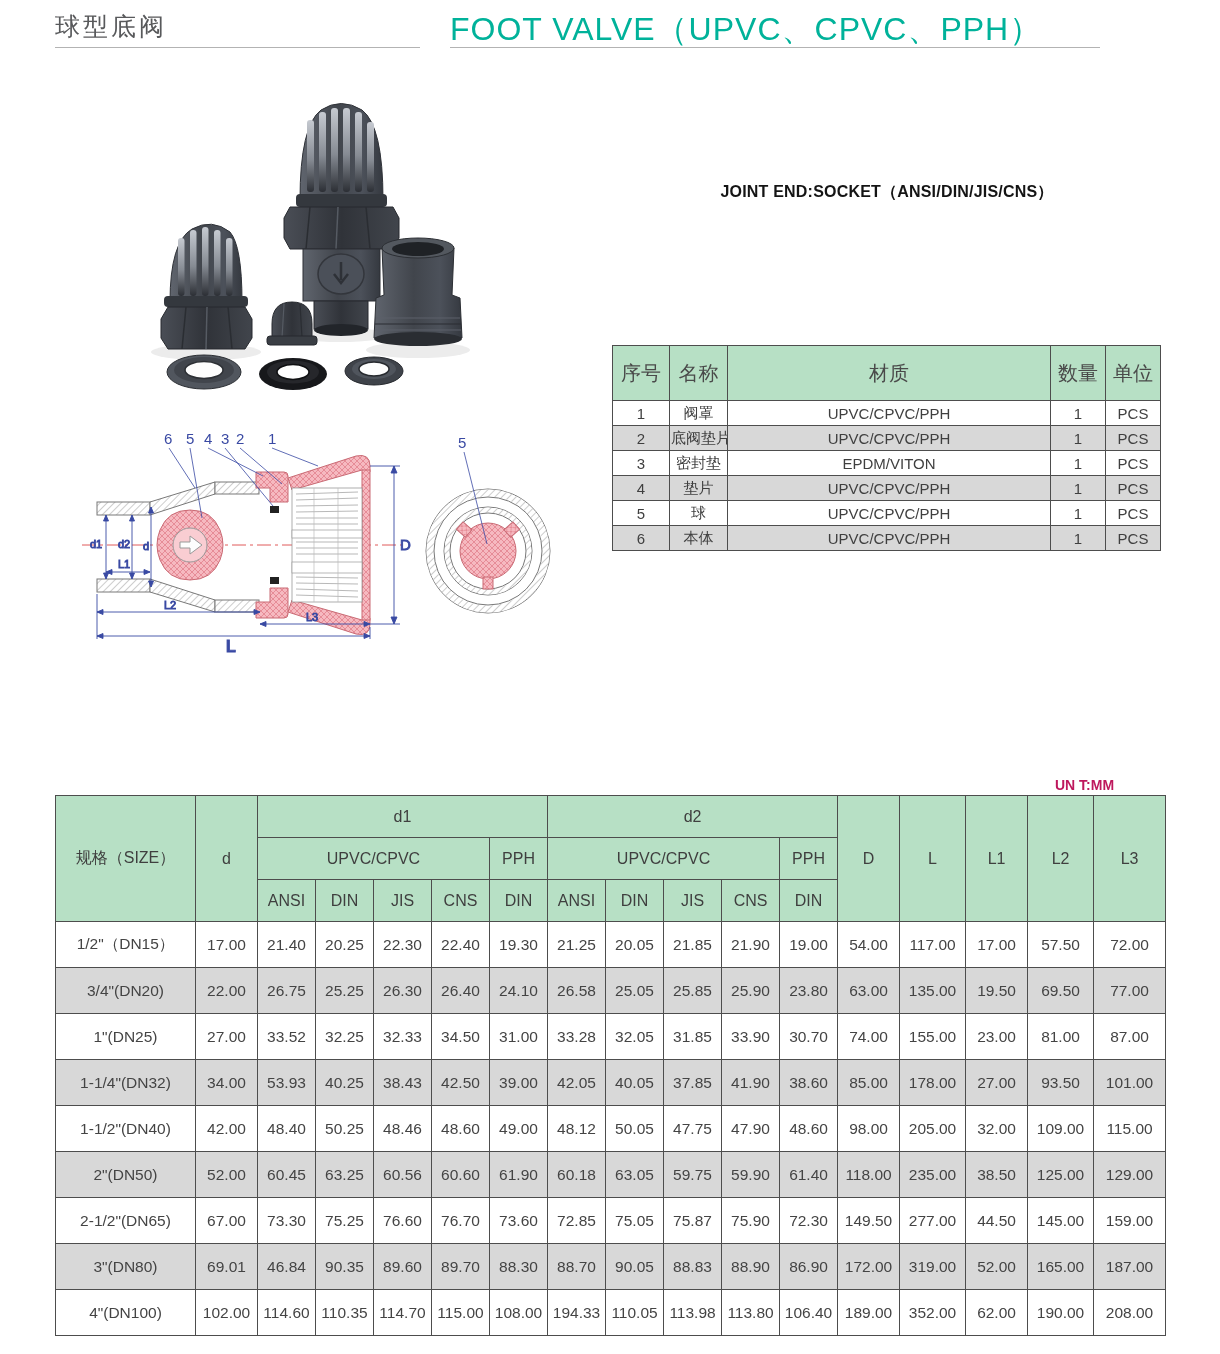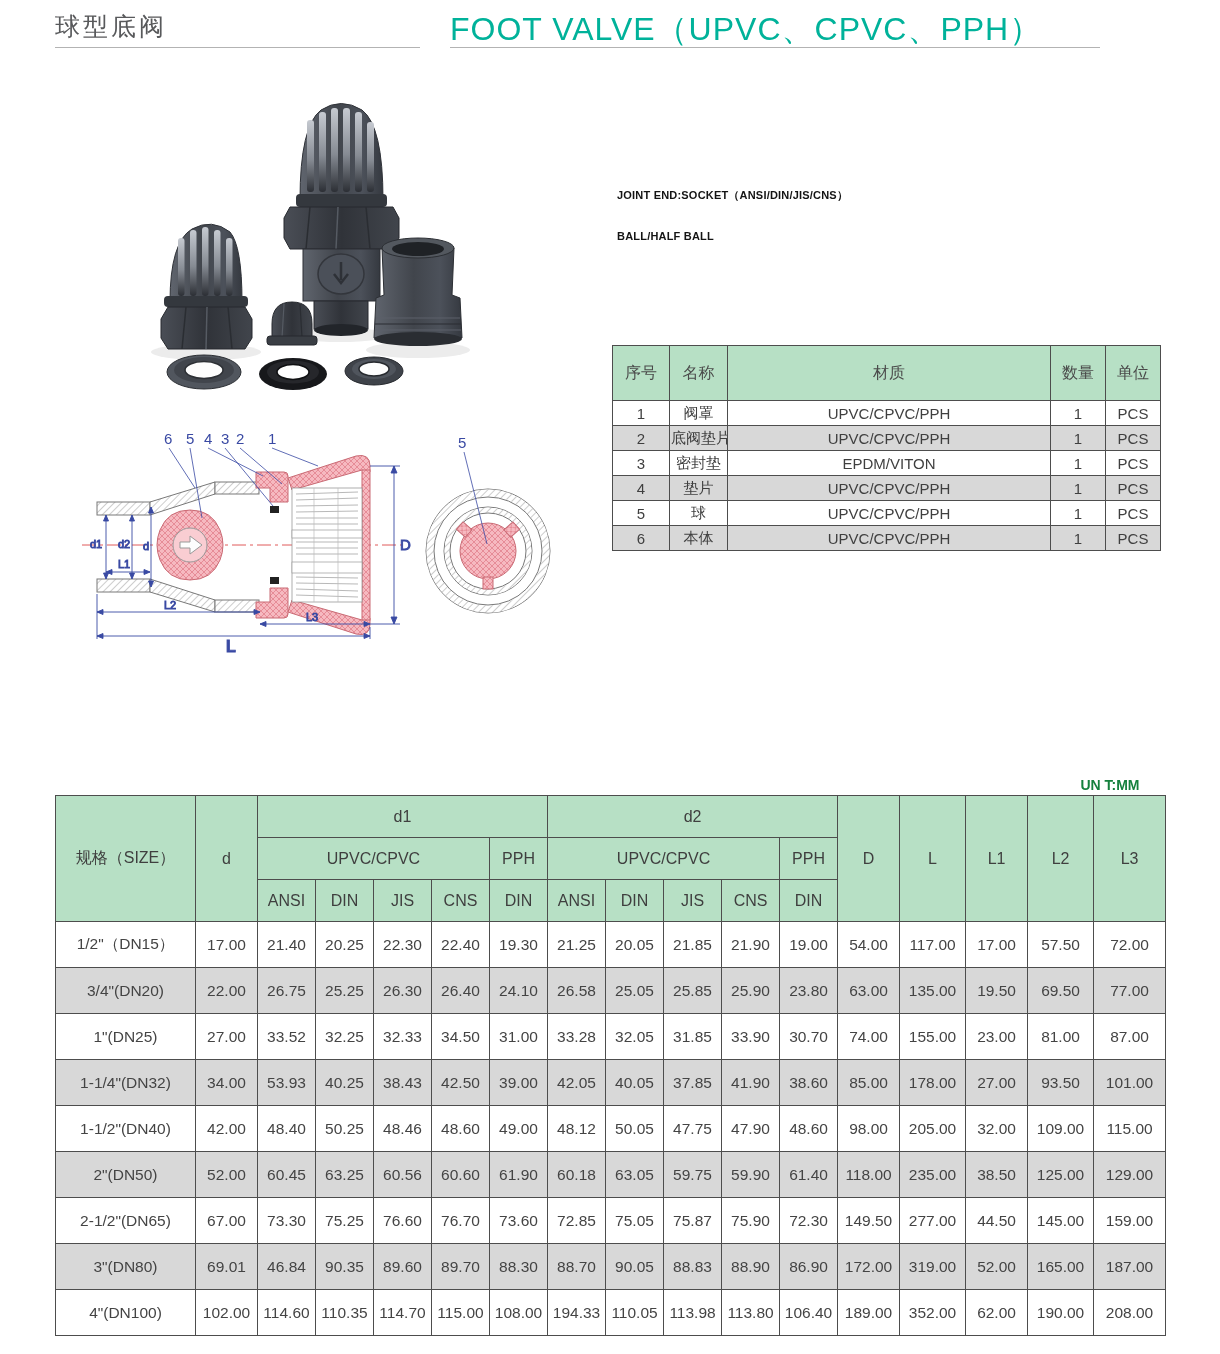--- a/index.html
+++ b/index.html
@@ -7,37 +7,37 @@
         font-family:"Liberation Sans","DejaVu Sans",sans-serif;color:#4a4a4a;}
 
   
   .title-zh{position:absolute;left:55px;top:10px;font-size:25px;letter-spacing:3px;color:#58595b;}
   .rule-zh{position:absolute;left:55px;top:47px;width:365px;height:1px;background:#b3b3b3;}
   .title-en{position:absolute;left:450px;top:8px;font-size:32px;letter-spacing:1px;}
   .rule-en{position:absolute;left:450px;top:47px;width:650px;height:1px;background:#b3b3b3;}
 
   
   .specs{position:absolute;left:617px;top:176px;width:540px;}
-  .specs p{margin:12px 0 27px 0;font-size:11px;font-weight:bold;color:#141414;letter-spacing:.2px;}
+  .specs p{margin:0 0 27px 0;font-size:16px;font-weight:bold;color:#141414;letter-spacing:.2px;text-align:center;}
   .specs p:last-child{margin-top:6px;}
 
   
   table{border-collapse:collapse;table-layout:fixed;}
   th,td{border:1.5px solid #4d4d4d;text-align:center;vertical-align:middle;
         font-weight:normal;overflow:hidden;white-space:nowrap;}
   tr.alt td{background:#d8d8d8;}
 
   
   .parts-table{position:absolute;left:612px;top:345px;width:548px;}
-  .parts-table th{height:52px;font-size:16px;}
+  .parts-table th{height:52px;font-size:20px;}
   .parts-table td{height:22px;font-size:15px;color:#3f3f3f;}
 
   
-  .unit-note{position:absolute;top:777px;left:1055px;width:110px;text-align:center;
-             font-size:14px;color:#15803d;font-weight:bold;}
+  .unit-note{position:absolute;top:777px;left:1055px;width:110px;text-align:left;
+             font-size:14px;color:#be185d;font-weight:bold;}
   .dims-table{position:absolute;left:55px;top:795px;width:1110px;}
   .dims-table th{font-size:16px;color:#3f3f3f;}
   .dims-table thead tr{height:42px;}
   .dims-table td{height:43px;font-size:15.5px;color:#444;}
 
   .green{background:#b7e0c5;}
 
   svg text{font-family:"Liberation Sans","DejaVu Sans",sans-serif;}
   .photo{position:absolute;left:100px;top:80px;}
   .diagram{position:absolute;left:60px;top:422px;}
@@ -139,21 +139,20 @@
     </g>
     <g>
       <ellipse cx="274" cy="291" rx="29" ry="14" fill="#3f434a" stroke="#26292e" stroke-width="1"></ellipse>
       <ellipse cx="274" cy="289" rx="22" ry="10" fill="#50555d"></ellipse>
       <ellipse cx="274" cy="289" rx="15" ry="7" fill="#fdfdfd" stroke="#26292e" stroke-width="1.5"></ellipse>
     </g>
   </svg>
 
   <div class="specs">
     <p>JOINT END:SOCKET（ANSI/DIN/JIS/CNS）</p>
-    <p>BALL/HALF BALL</p>
   </div>
 
   <table class="parts-table">
     <colgroup>
         <col style="width:57px">
         <col style="width:58px">
         <col style="width:323px">
         <col style="width:55px">
         <col style="width:55px">
       </colgroup>

